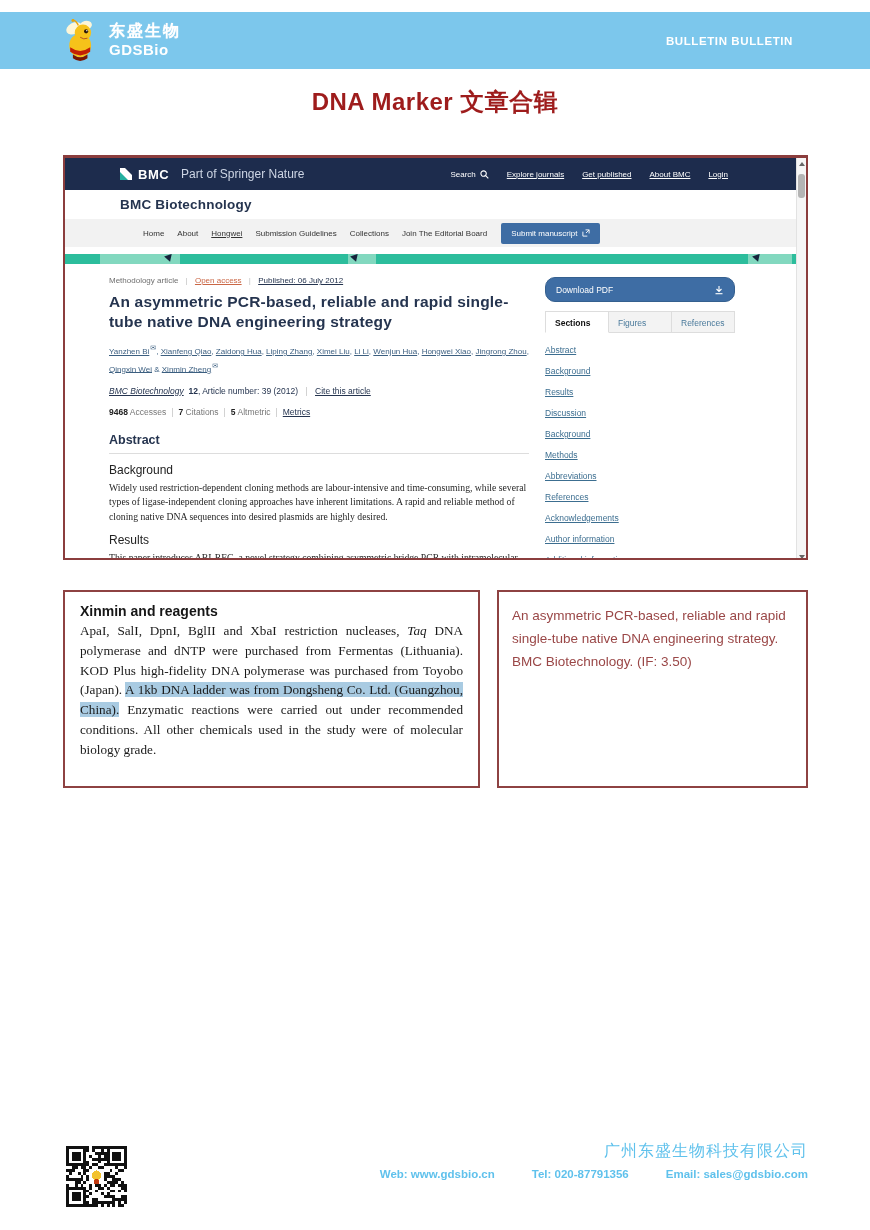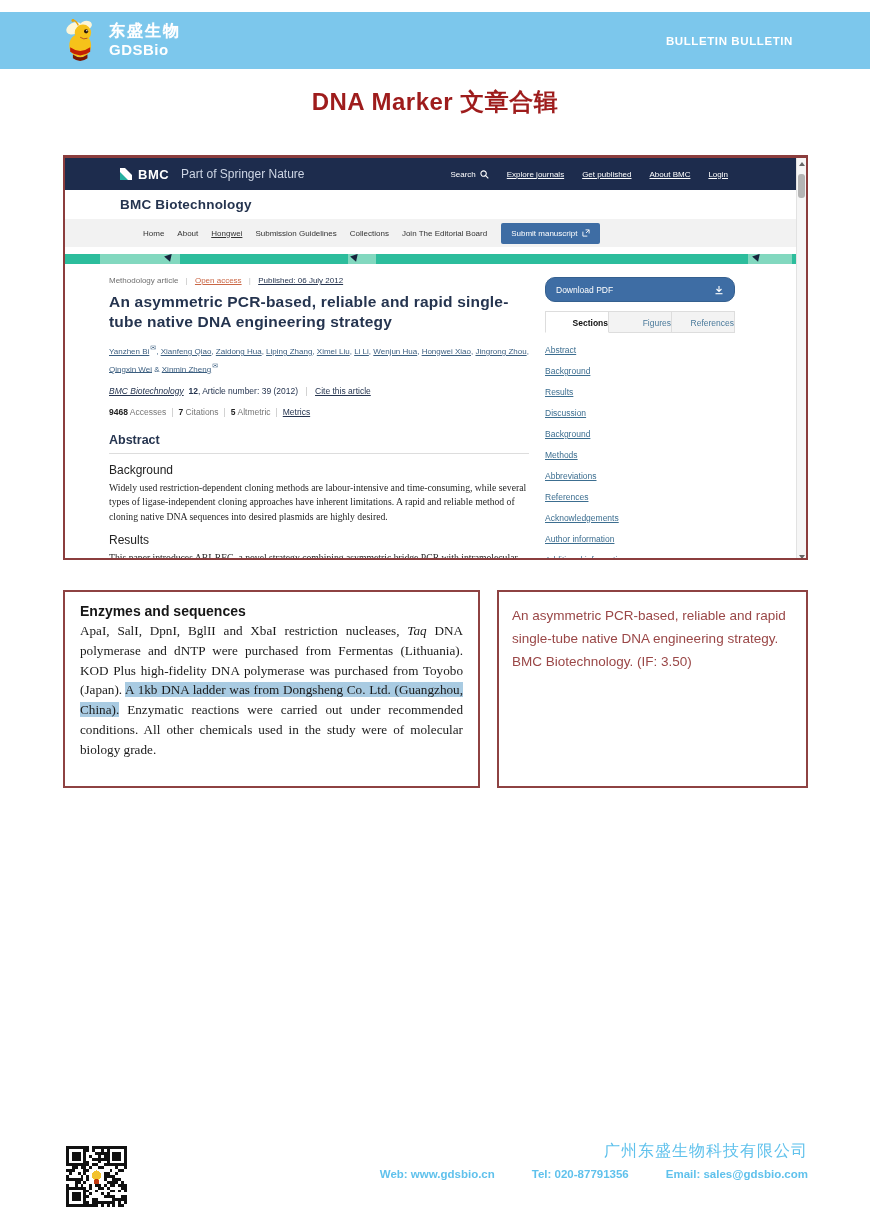--- a/index.html
+++ b/index.html
@@ -70,21 +70,21 @@
   .mlabel{color:#777;}
   .metrics-link{color:var(--navy-text);text-decoration:underline;cursor:pointer;}
   .abstract-h{font-size:12.5px;font-weight:700;color:var(--navy-text);margin-top:16px;}
   .abstract-hr{border:none;border-top:1px solid #ddd;margin:6px 0 9px;}
   .sub-h{font-size:12px;font-weight:500;color:#222;margin:9px 0 4px;}
   .body-p{font-family:"Liberation Serif","DejaVu Serif",serif;font-size:9.7px;line-height:1.5;color:#262626;margin-bottom:8px;}
 
   .sidebar{position:absolute;left:480px;top:13px;width:190px;}
   .dl-btn{height:25px;background:var(--btn-blue);border:1px solid #35608f;border-radius:10px;color:#fff;font-size:8.5px;display:flex;align-items:center;justify-content:space-between;padding:0 10px;cursor:pointer;}
   .tabs{display:flex;margin-top:9px;}
-  .tab{flex:1;height:22px;line-height:22px;padding-left:9px;font-size:8.5px;color:#4a7a9b;background:#f3f3f3;border:1px solid #ddd;border-left:none;cursor:pointer;text-align:right;}
+  .tab{flex:1;height:22px;line-height:22px;padding-left:9px;font-size:8.5px;color:#4a7a9b;background:#f3f3f3;border:1px solid #ddd;border-left:none;cursor:pointer;}
   .tab:first-child{border-left:1px solid #ddd;}
   .tab.active{background:#fff;color:#111;font-weight:700;border-bottom:1px solid #fff;}
   .side-links{margin-top:12px;}
   .side-link{font-size:8.5px;color:var(--link-blue);text-decoration:underline;margin-bottom:11px;cursor:pointer;}
 
   .scrollbar{position:absolute;right:0;top:0;bottom:0;width:10px;background:#f6f6f6;border-left:1px solid #e2e2e2;z-index:9;}
   .sb-thumb{position:absolute;left:1px;top:16px;width:7px;height:24px;background:#b4b4b4;border-radius:3px;}
   .sb-up,.sb-down{position:absolute;left:2px;width:0;height:0;border-left:3px solid transparent;border-right:3px solid transparent;}
   .sb-up{top:4px;border-bottom:4px solid #666;}
   .sb-down{bottom:4px;border-top:4px solid #666;}
@@ -253,21 +253,21 @@
 
       <div class="scrollbar" style="top:-106px;">
         <span class="sb-up"></span>
         <span class="sb-thumb"></span>
         <span class="sb-down"></span>
       </div>
     </div>
   </div>
 
   <div class="excerpt-box">
-    <div class="excerpt-h">Enzymes and sequences</div>
+    <div class="excerpt-h">Xinmin and reagents</div>
     <p class="excerpt-p"><span>ApaI, SalI, DpnI, BglII and XbaI restriction nucleases, </span><span class="it">Taq</span><span> DNA polymerase and dNTP were purchased from Fermentas (Lithuania). KOD Plus high-fidelity DNA polymerase was purchased from Toyobo (Japan). </span><span class="hl">A 1kb DNA ladder was from Dongsheng Co. Ltd. (Guangzhou, China).</span><span> Enzymatic reactions were carried out under recommended conditions. All other chemicals used in the study were of molecular biology grade.</span></p>
   </div>
 
   <div class="cite-box">
     <div>An asymmetric PCR-based, reliable and rapid single-tube native DNA engineering strategy.</div>
     <div>BMC Biotechnology. (IF: 3.50)</div>
   </div>
 
   <div class="qr">
     <svg viewBox="0 0 21 21">

